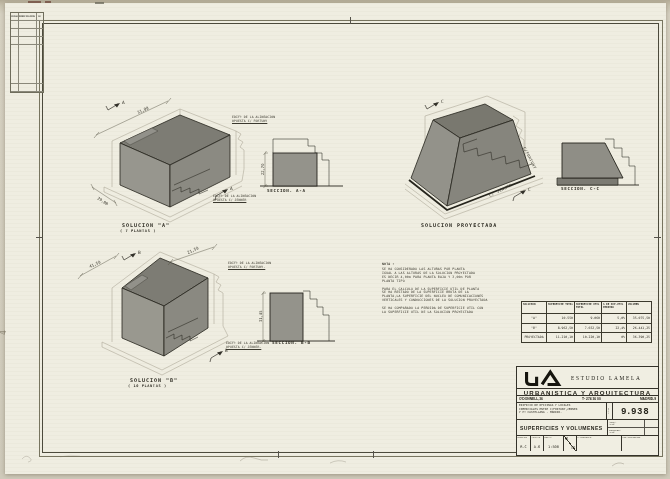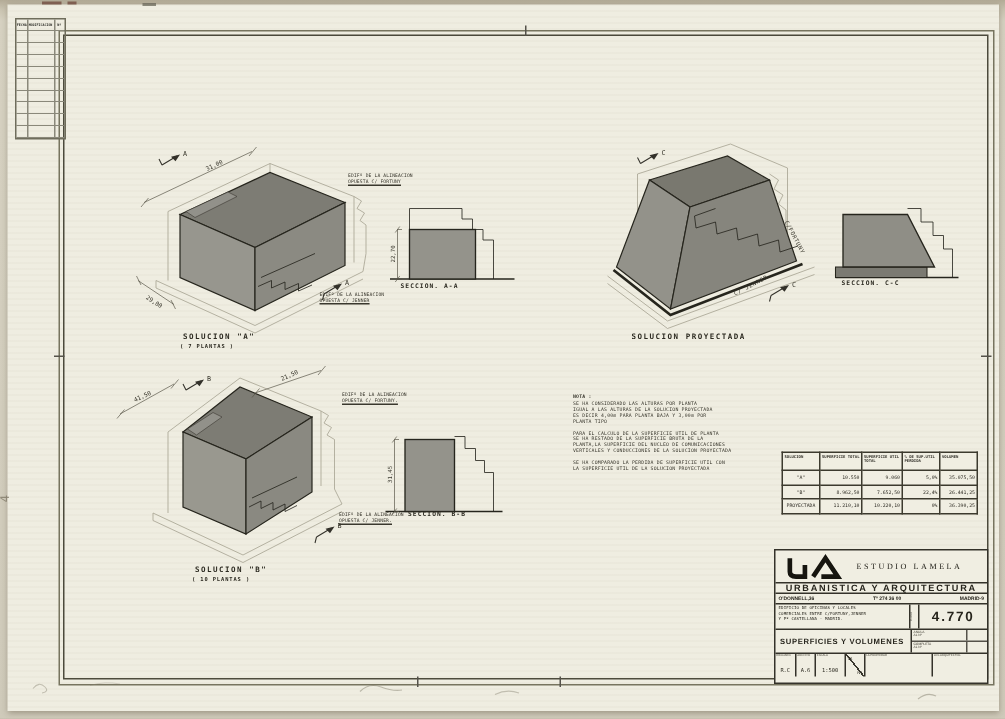--- a/index.html
+++ b/index.html
@@ -321,21 +321,21 @@
     </div>
     <div class="row tb-project">
       <div class="tb-desc">
         <div>EDIFICIO  DE OFICINAS Y LOCALES</div>
         <div>COMERCIALES ENTRE C/FORTUNY,JENNER</div>
         <div>Y Pº CASTELLANA - MADRID.</div>
       </div>
       <div class="tb-side">
           <span>PLANO</span>
         </div>
-      <div class="tb-num">4.770</div>
+      <div class="tb-num">9.938</div>
     </div>
     <div class="row tb-mid">
       <div class="tb-title">SUPERFICIES Y VOLUMENES</div>
       <div class="tb-stack">
         <div class="mrow">
           <div class="mlbl"><span>ANULA</span><br><span>AL Nº</span></div>
           <div class="mval"></div>
         </div>
         <div class="mrow">
           <div class="mlbl"><span>COMPLETA</span><br><span>AL Nº</span></div>

